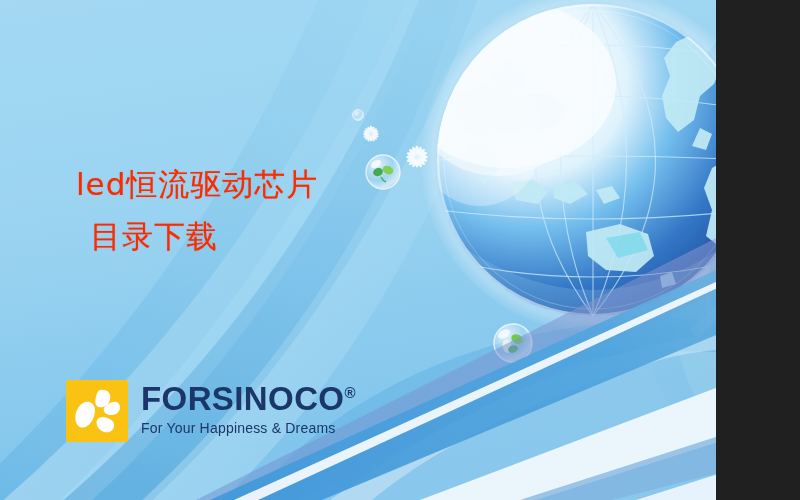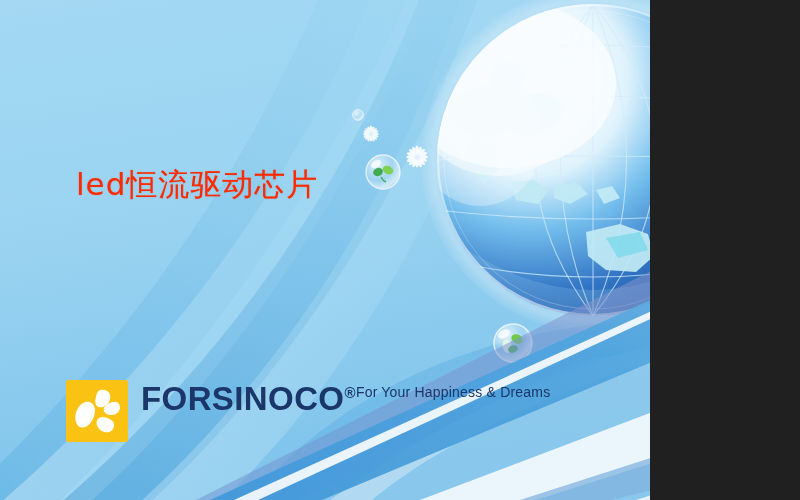--- a/index.html
+++ b/index.html
@@ -4,21 +4,21 @@
 <title>FORSINOCO LED Banner</title>
 <style>
   html, body {
     margin: 0;
     padding: 0;
     background: #202020;
     font-family: "Liberation Sans", sans-serif;
   }
   #banner {
     position: relative;
-    width: 650px;
+    width: 716px;
     height: 500px;
     overflow: hidden;
     background: #fef9c3;
   }
   .layer {
     position: absolute;
     top: 0; left: 0;
     width: 800px;
     height: 500px;
   }
@@ -61,21 +61,21 @@
     background: #fac314;
     border-radius: 3px;
     position: relative;
     flex: 0 0 auto;
   }
   #logo-mark svg { display: block; }
   #logo-text {
     margin-left: 13px;
     margin-top: 1px;
     display: flex;
-    flex-direction: row;
+    flex-direction: column;
   }
   #wordmark {
     color: #1b3668;
     font-family: "Liberation Sans", sans-serif;
     font-weight: bold;
     font-size: 33px;
     line-height: 36px;
     letter-spacing: 0.4px;
     white-space: nowrap;
   }
@@ -326,20 +326,21 @@
         <path d="M 800 410 L 800 452 L 612 500 L 520 500 Z" fill="#7fb2dd" opacity="0.75"></path>
         <path d="M 800 448 L 800 500 L 636 500 Z" fill="#f6fbfe" opacity="0.9"></path>
       </g>
 
       <rect x="0" y="0" width="800" height="500" fill="#8fcdee" opacity="0.05"></rect>
     </g>
   </svg>
 
   <div id="headline">
     <div class="headline-line">led恒流驱动芯片</div>
+    <div class="headline-line second">目录下载</div>
   </div>
 
   <div id="logo">
     <div id="logo-mark">
       <svg width="62" height="62" viewBox="0 0 62 62" xmlns="http://www.w3.org/2000/svg">
         <rect x="0" y="0" width="62" height="62" rx="3" fill="#fac314"></rect>
         <g fill="#ffffff">
 
           <path d="M 34.5 10 C 41 9, 45.5 13, 44 19.5 C 42.8 25, 37 28.5, 32.5 27
                    C 29.5 26, 28.5 22, 29.8 17.5 C 30.8 13.6, 31.8 10.4, 34.5 10 Z"></path>

